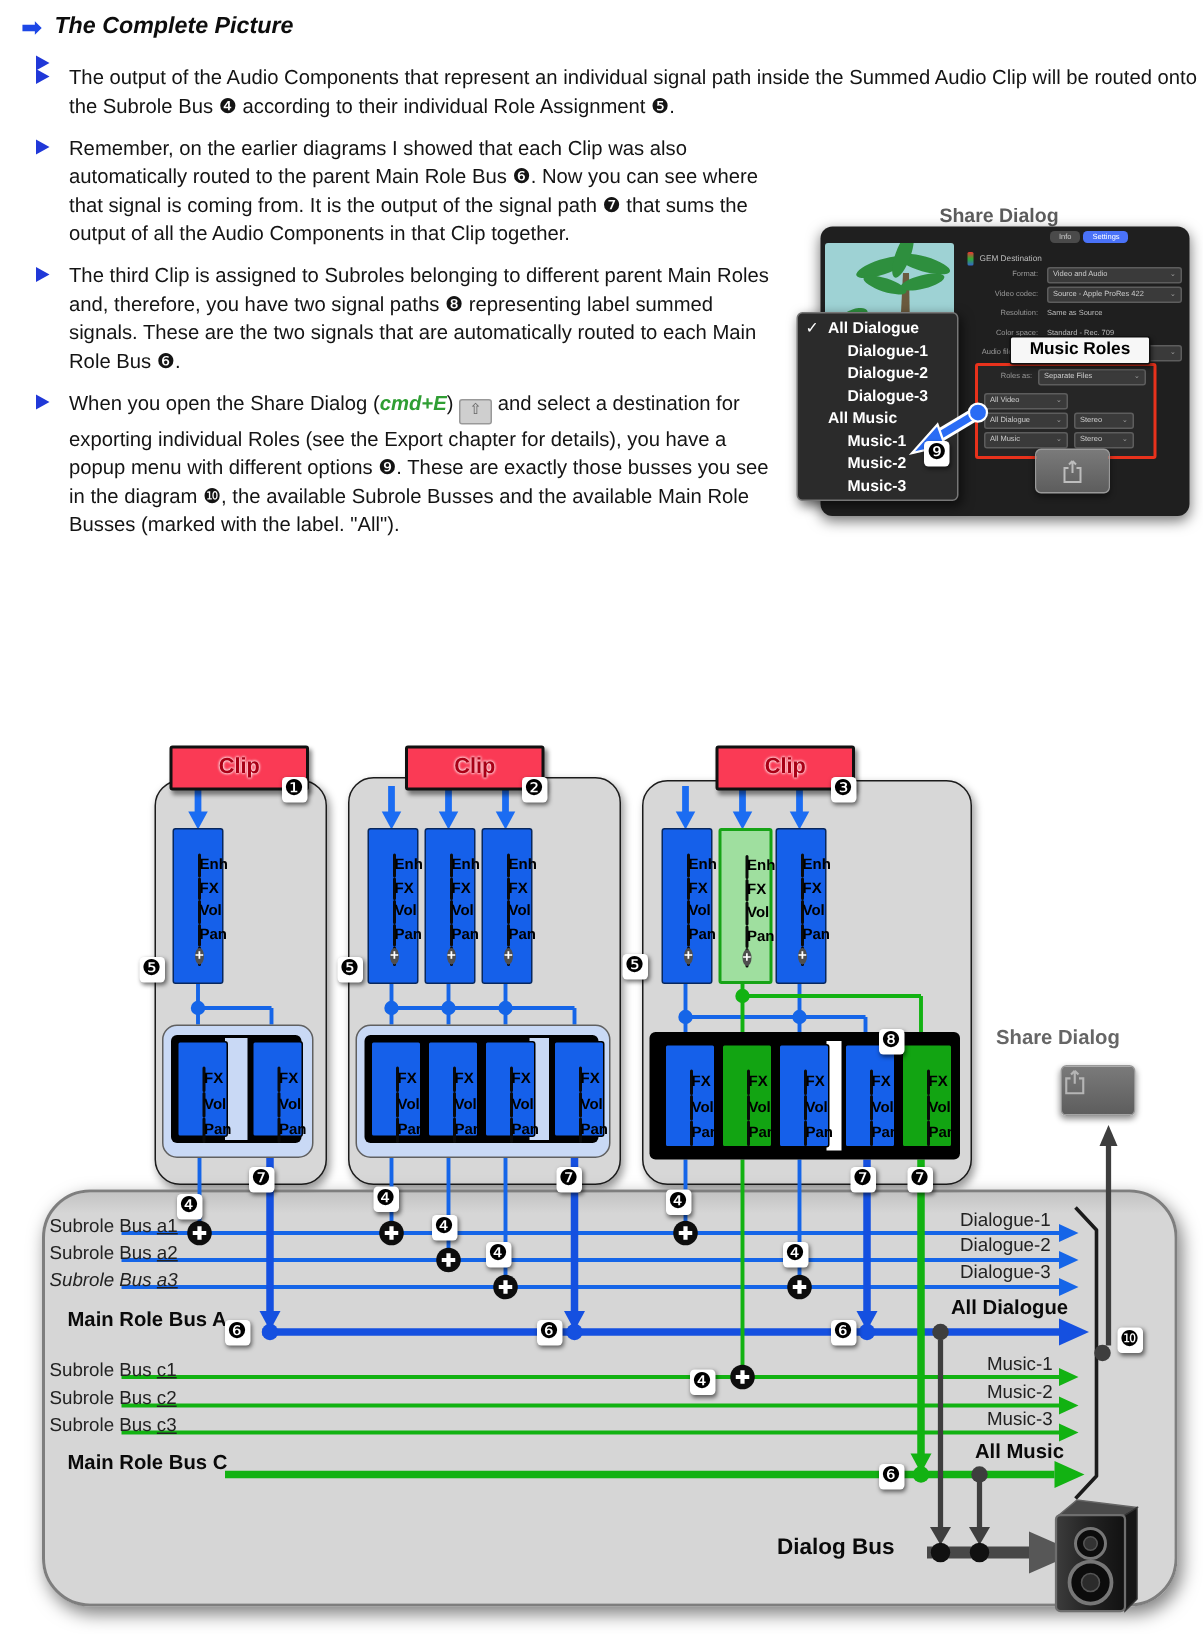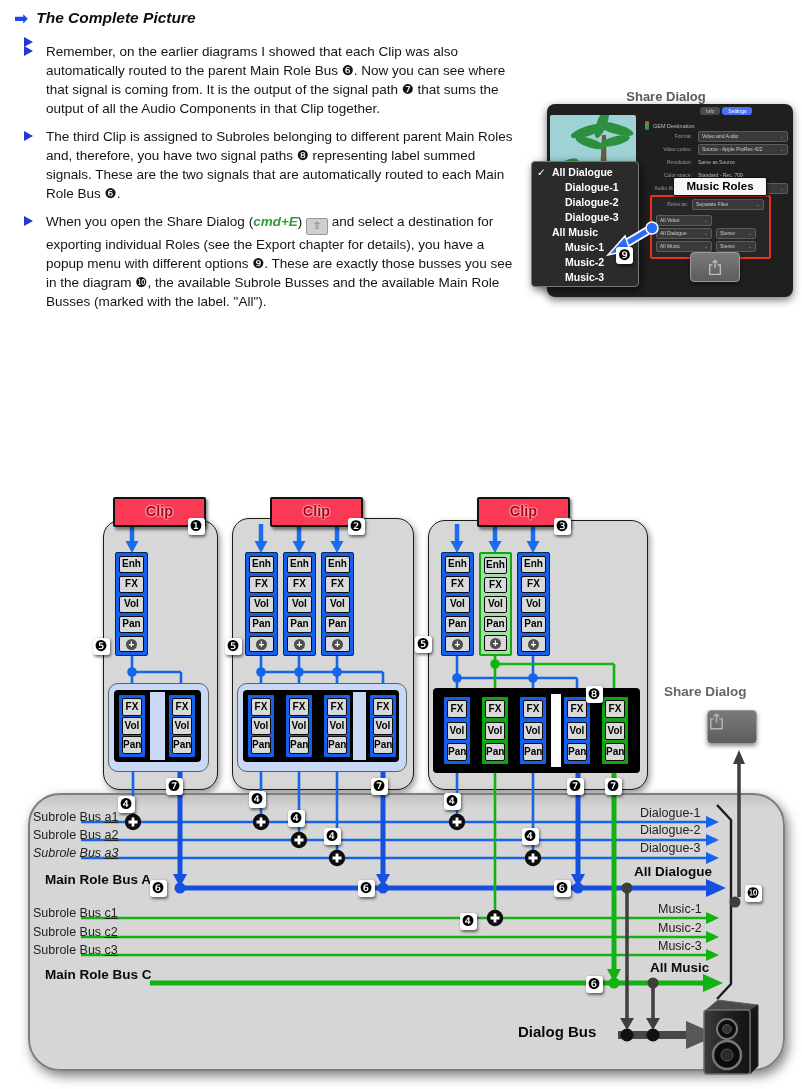--- a/index.html
+++ b/index.html
@@ -54,21 +54,21 @@
   .diagram{position:absolute;left:0;top:470px;width:802px;height:619px;}
   .diagram svg{position:absolute;left:0;top:0;z-index:10;}
   .clipbox{position:absolute;background:#d7d7d7;border:1.8px solid #1b1b1b;border-radius:17px;
            box-shadow:2px 3px 6px rgba(0,0,0,.4);z-index:1;}
   .busbox{position:absolute;background:linear-gradient(#c3c3c3,#d6d6d6 14px);border:2.5px solid #7e7e7e;border-radius:32px;
           box-shadow:3px 5px 12px rgba(0,0,0,.5);z-index:1;box-sizing:border-box;}
   .banner{position:absolute;width:89px;height:26px;background:#fa3a55;border:2px solid #111;border-radius:2px;
           text-align:center;line-height:24px;font-size:14.5px;font-weight:bold;color:#a90016;
           text-shadow:0 0 2px #fff,0 0 2px #fff;box-shadow:2px 2.5px 3px rgba(0,0,0,.45);z-index:20;}
   .stack{position:absolute;display:flex;flex-direction:column;justify-content:space-between;
-         padding:3px;box-sizing:border-box;border-radius:2px;z-index:20;}
+         padding:16px;box-sizing:border-box;border-radius:2px;z-index:20;}
   .sb{background:#1560ea;border:1.4px solid #07275e;}
   .sg{background:#9fdf9f;border:2px solid #16a316;}
   .sbs{background:#1560ea;border:1.4px solid #000;}
   .sgs{background:#12a412;border:1.4px solid #000;}
   .srow{background:#d9d9d9;border:1.6px solid #0a0a0a;border-radius:2px;text-align:center;
         font-weight:bold;color:#000;}
   .urow{font-size:10px;line-height:13.5px;height:16.5px;box-sizing:border-box;}
   .prow{height:14px;display:flex;align-items:center;justify-content:center;}
   .pcirc{width:11px;height:11px;border-radius:50%;background:#4f4f4f;color:#fff;font-size:10px;
          line-height:11px;text-align:center;font-weight:bold;}
@@ -86,20 +86,21 @@
 </head>
 <body>
 
 <div class="doc">
   <div class="h1row">
     <span class="h1arrow">➡</span>
     <span class="h1txt">The Complete Picture</span>
   </div>
   <div class="bullets">
     <div class="bullet"><span class="bmark"></span></div>
+    <div class="bullet"><span class="bmark"></span><span>The output of the Audio Components that represent an individual signal path inside the Summed Audio Clip will be routed onto the Subrole Bus ❹ according to their individual Role Assignment ❺.</span></div>
 
     <div class="figure">
       <div class="figcap">Share Dialog</div>
       <div class="dialog"></div>
       <div class="thumb">
         <svg width="86" height="79" viewBox="0 0 86 79">
           <rect width="86" height="79" fill="#9ed2d4"></rect>
           <rect y="58" width="86" height="21" fill="#7cb9ae"></rect>
           <path d="M52 20 L49 79 L57 79 L56 20 Z" fill="#6b5a3e"></path>
           <g fill="#2e8f3e">

